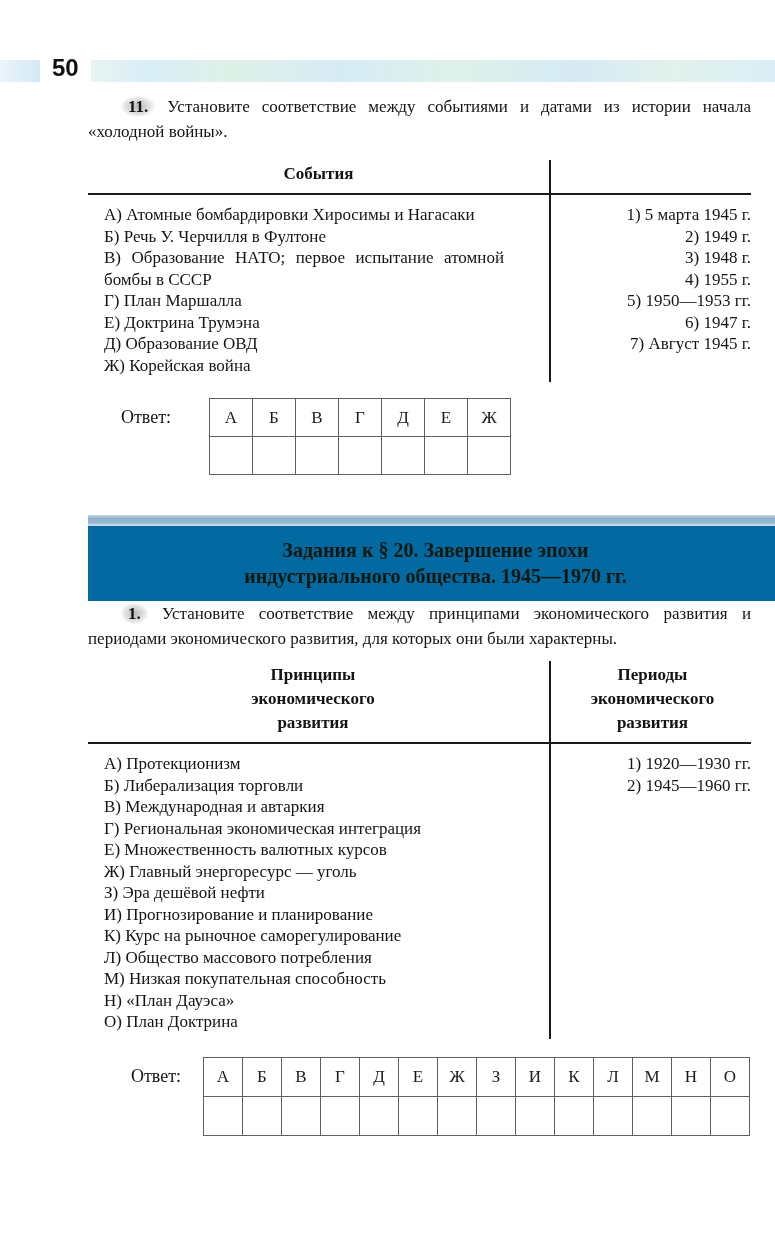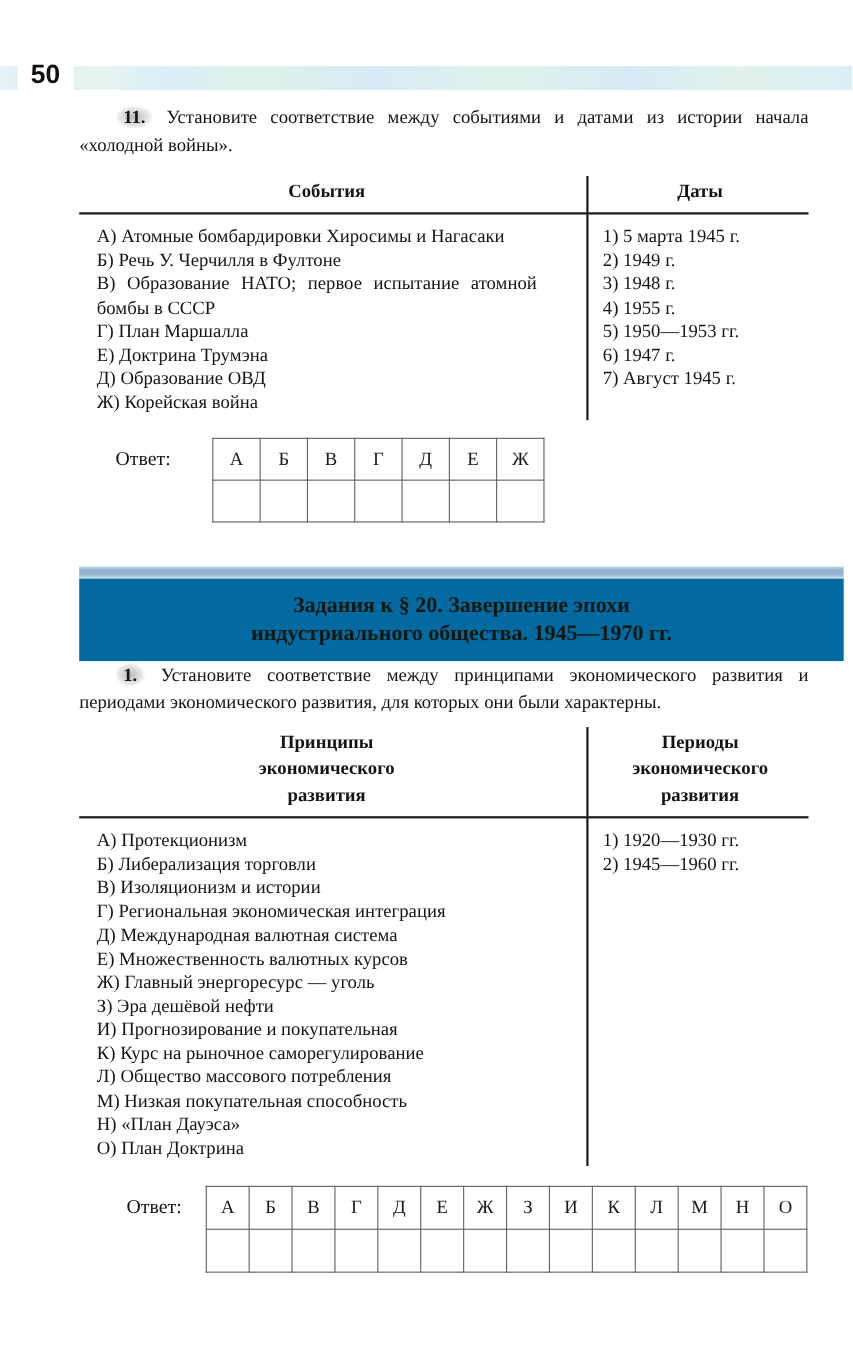--- a/index.html
+++ b/index.html
@@ -6,42 +6,42 @@
   body{
     width:775px;height:1241px;position:relative;background:#ffffff;
     font-family:"Liberation Serif", serif;color:#141414;overflow:hidden;
   }
   .top-strip{
     position:absolute;top:60px;left:0;width:775px;height:22px;
     background:linear-gradient(90deg,#eaf4fa 0%,#d4e9f6 5%,#e9f5ef 11%,#d9eef9 19%,
       #def1e7 30%,#d7ebf7 44%,#def2e9 59%,#d6eaf6 74%,#e1f2eb 87%,#daeef8 100%);
   }
   .page-num{
-    position:absolute;top:52px;left:16px;background:#fff;padding:2px 12px;
+    position:absolute;top:52px;left:40px;background:#fff;padding:2px 12px;
     font-family:"Liberation Sans", sans-serif;font-weight:bold;font-size:24px;color:#111;
   }
-  .content{position:absolute;left:72px;top:94px;width:663px;}
+  .content{position:absolute;left:88px;top:94px;width:663px;}
   .para{
     margin:0;font-size:17px;line-height:25px;text-align:justify;text-indent:33px;
   }
   .ex-num{
     font-weight:bold;padding:1px 7px;border-radius:50%;
     background:radial-gradient(ellipse at center, rgba(70,70,70,.38) 0%, rgba(120,120,120,.18) 55%, rgba(255,255,255,0) 75%);
   }
   
   .match-table{position:relative;margin-top:16px;}
   .match-table .divider{position:absolute;left:461px;top:0;bottom:0;width:2px;background:#1a1a1a;}
   .mt-head{display:flex;font-weight:bold;border-bottom:2px solid #1a1a1a;padding:2px 0 7px;gap:16px;}
   .mt-head .hleft{width:461px;text-align:center;font-size:17px;line-height:24px;white-space:pre-line;}
   .mt-head .hright{width:202px;text-align:center;font-size:17px;line-height:24px;white-space:pre-line;}
   .mt-body{display:flex;padding-top:9px;padding-bottom:6px;}
   .mt-body .bleft{width:461px;box-sizing:border-box;padding-left:16px;}
   .mt-body .bleft .inner{width:400px;text-align:justify;}
   .t2 .mt-body .bleft .inner{width:430px;}
-  .mt-body .bright{width:202px;box-sizing:border-box;padding-left:15px;}
+  .mt-body .bright{width:202px;box-sizing:border-box;text-align:right;}
   .item{font-size:17px;line-height:21.5px;}
   
   .answer-row{display:flex;align-items:flex-start;}
   .answer-row.a1{margin:16px 0 0 33px;}
   .answer-row.a2{margin:18px 0 0 43px;}
   .answer-label{font-size:18px;padding-top:9px;}
   .a1 .answer-label{width:88px;}
   .a2 .answer-label{width:72px;}
   table.answer-table{border-collapse:collapse;}
   .answer-table td{border:1px solid #5f5f5f;text-align:center;font-size:17px;color:#1a1a1a;background:#fff;}
@@ -65,21 +65,20 @@
 <div class="page-num">50</div>
 
 <div class="content">
 
   <p class="para"><span class="ex-num">11.</span> <span>Установите соответствие между событиями и датами из истории начала «холодной войны».</span></p>
 
   <div class="match-table t1">
     <div class="divider"></div>
     <div class="mt-head">
       <div class="hleft">События</div>
-      <div class="hright">Даты</div>
     </div>
     <div class="mt-body">
       <div class="bleft">
         <div class="inner">
 
         <div class="item">А) Атомные бомбардировки Хиросимы и Нагасаки</div>
             <div class="item">Б) Речь У. Черчилля в Фултоне</div>
             <div class="item">В) Образование НАТО; первое испытание атомной бомбы в СССР</div>
             <div class="item">Г) План Маршалла</div>
             <div class="item">Е) Доктрина Трумэна</div>
@@ -147,27 +146,26 @@
       <div class="hright">Периоды
 экономического
 развития</div>
     </div>
     <div class="mt-body">
       <div class="bleft">
         <div class="inner">
 
         <div class="item">А) Протекционизм</div>
             <div class="item">Б) Либерализация торговли</div>
-            <div class="item">В) Изоляционизм и истории</div>
+            <div class="item">В) Международная и автаркия</div>
             <div class="item">Г) Региональная экономическая интеграция</div>
-            <div class="item">Д) Международная валютная система</div>
             <div class="item">Е) Множественность валютных курсов</div>
             <div class="item">Ж) Главный энергоресурс — уголь</div>
             <div class="item">З) Эра дешёвой нефти</div>
-            <div class="item">И) Прогнозирование и покупательная</div>
+            <div class="item">И) Прогнозирование и планирование</div>
             <div class="item">К) Курс на рыночное саморегулирование</div>
             <div class="item">Л) Общество массового потребления</div>
             <div class="item">М) Низкая покупательная способность</div>
             <div class="item">Н) «План Дауэса»</div>
             <div class="item">О) План Доктрина</div>
           </div>
       </div>
       <div class="bright">
         <div>
 

